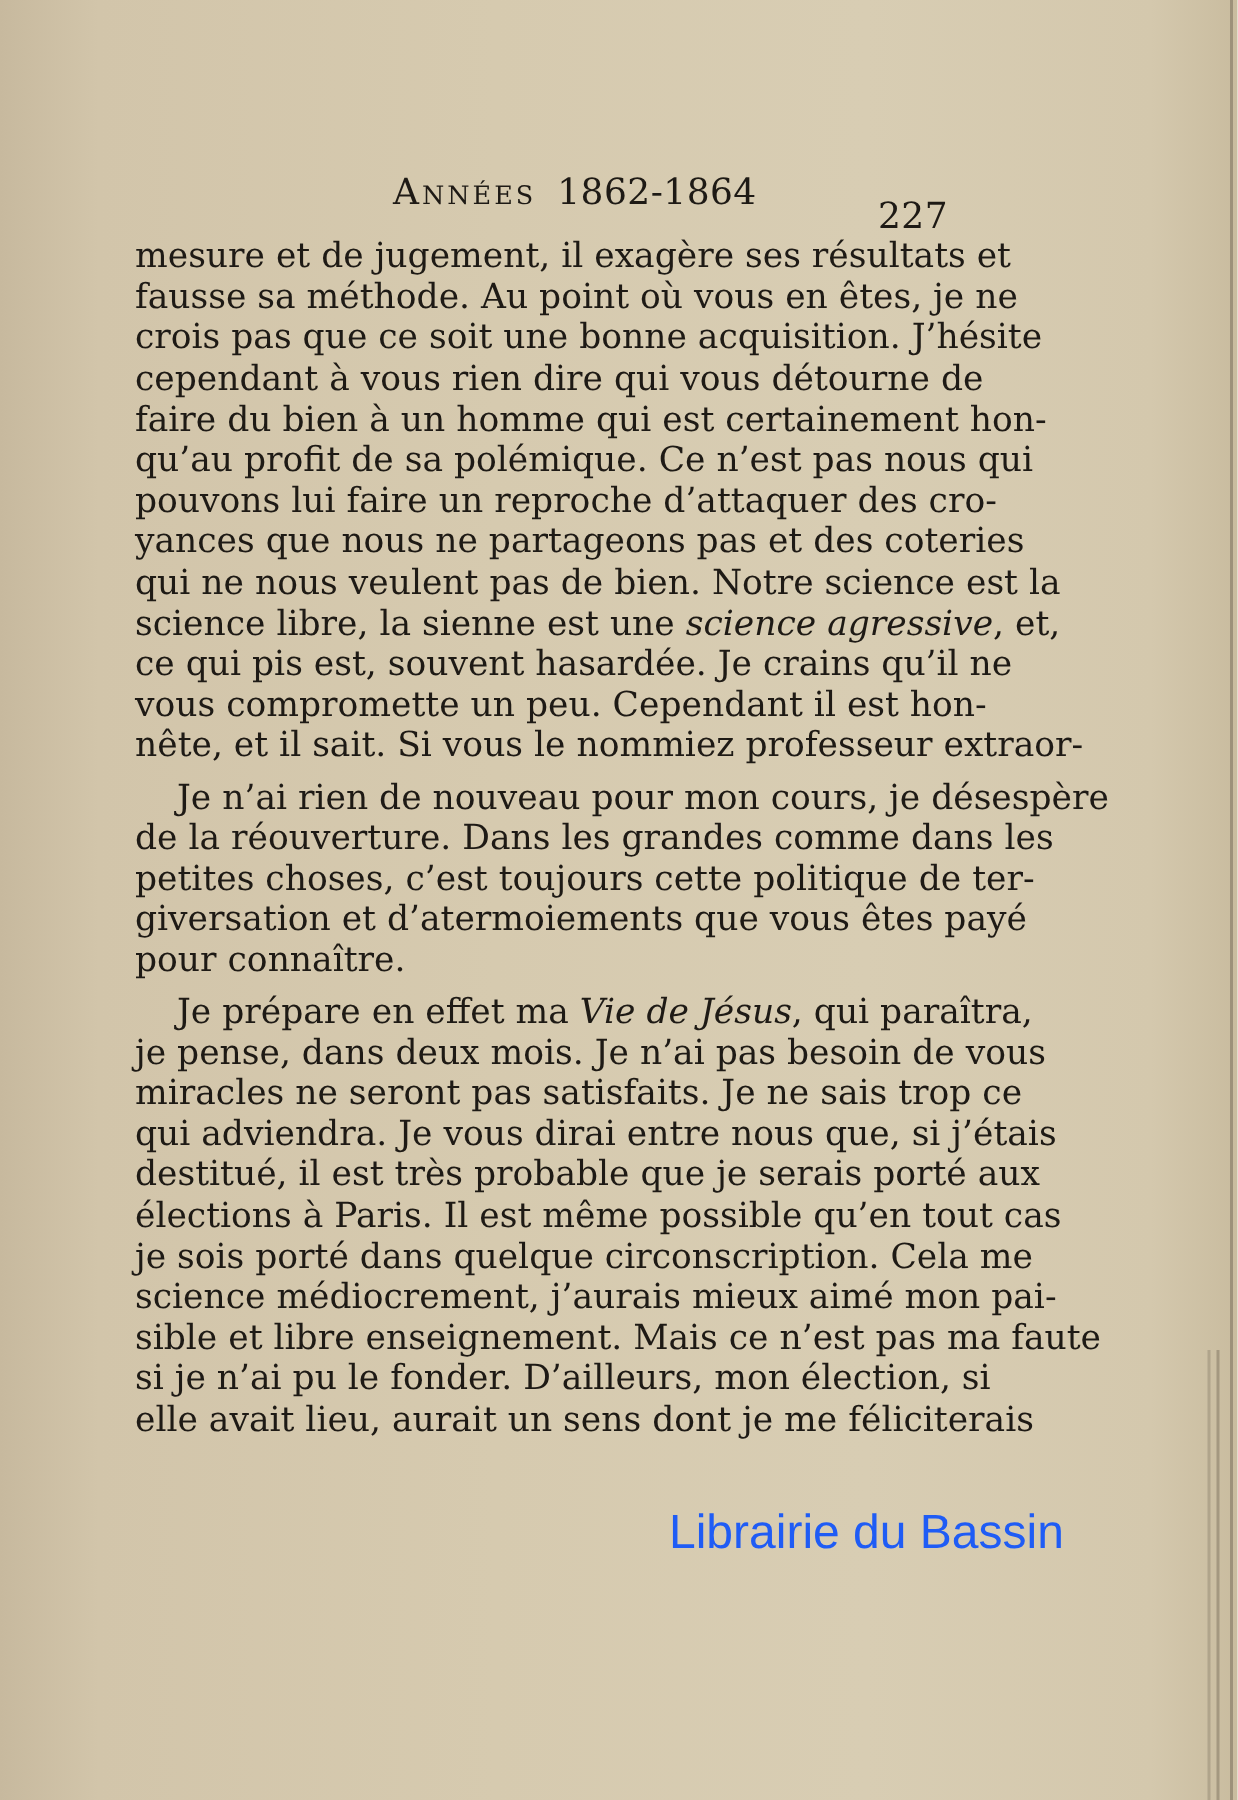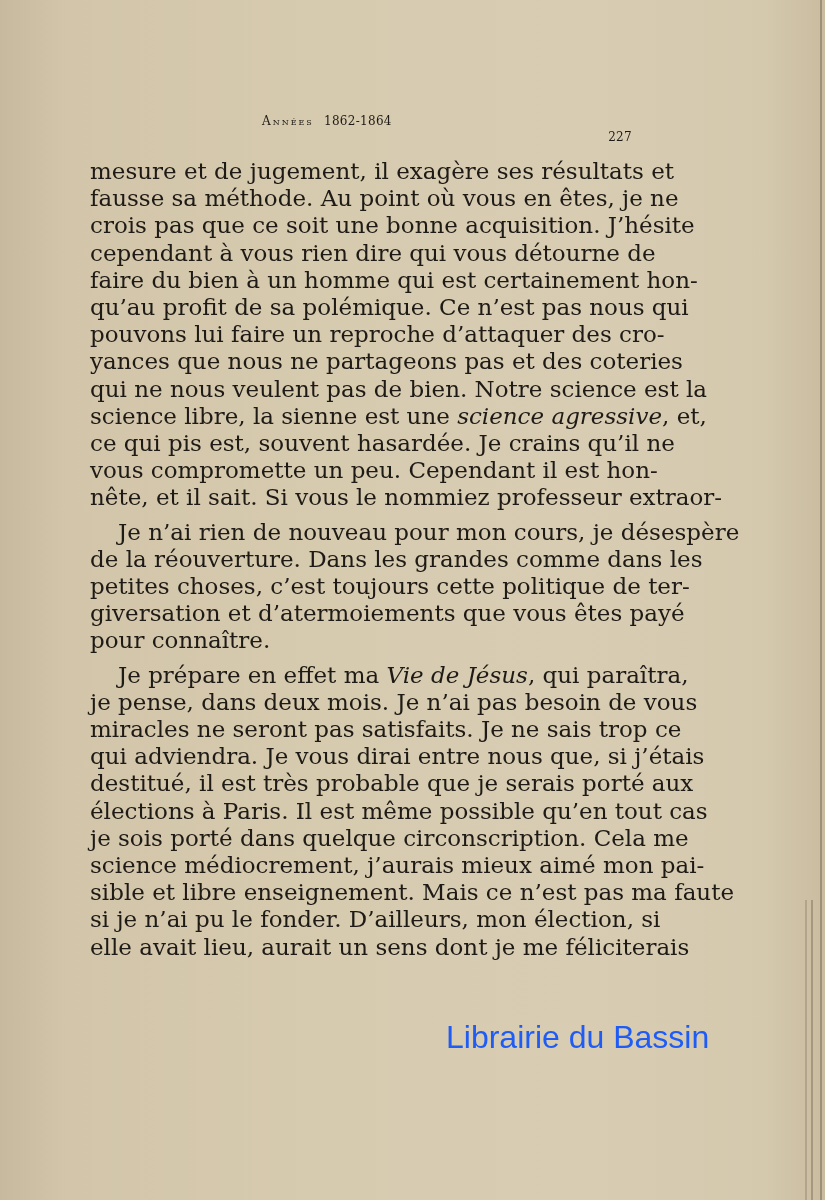--- a/index.html
+++ b/index.html
@@ -10,21 +10,21 @@
     color: #1e1a15;
   }
   .page-edge {
     position: absolute; top: 0; bottom: 0; width: 2px; background: #9d917a;
   }
   .edge-1 { left: 820px; }
   .edge-2 { left: 805px; top: 900px; background: #b0a48b; }
   .edge-3 { left: 811px; top: 900px; background: #a49880; }
   .running-head {
     position: absolute; top: 114px; left: 262px; width: 370px;
-    font-size: 12px; letter-spacing: 0.3px;
+    font-size: 24px; letter-spacing: 0.3px;
   }
   .running-head .title { font-variant: small-caps; letter-spacing: 2px; }
   .running-head .years { margin-left: 6px; }
   .running-head .page-number { position: absolute; right: 0; top: 16px; }
   .body-text {
     position: absolute; top: 158px; left: 90px; width: 538px;
     font-size: 23px; line-height: 27.2px;
   }
   .line {
     display: block; white-space: nowrap;
@@ -89,13 +89,13 @@
     <span class="line">destitué, il est très probable que je serais porté aux</span>
     <span class="line">élections à Paris. Il est même possible qu’en tout cas</span>
     <span class="line">je sois porté dans quelque circonscription. Cela me</span>
     <span class="line">science médiocrement, j’aurais mieux aimé mon pai-</span>
     <span class="line">sible et libre enseignement. Mais ce n’est pas ma faute</span>
     <span class="line">si je n’ai pu le fonder. D’ailleurs, mon élection, si</span>
     <span class="line">elle avait lieu, aurait un sens dont je me féliciterais</span>
   </div>
 </div>
 
-<div class="watermark" style="color: rgb(31, 92, 245); margin-top: 16px;">Librairie du Bassin</div>
+<div class="watermark" style="color: rgb(31, 92, 245);">Librairie du Bassin</div>
 
 </body></html>

